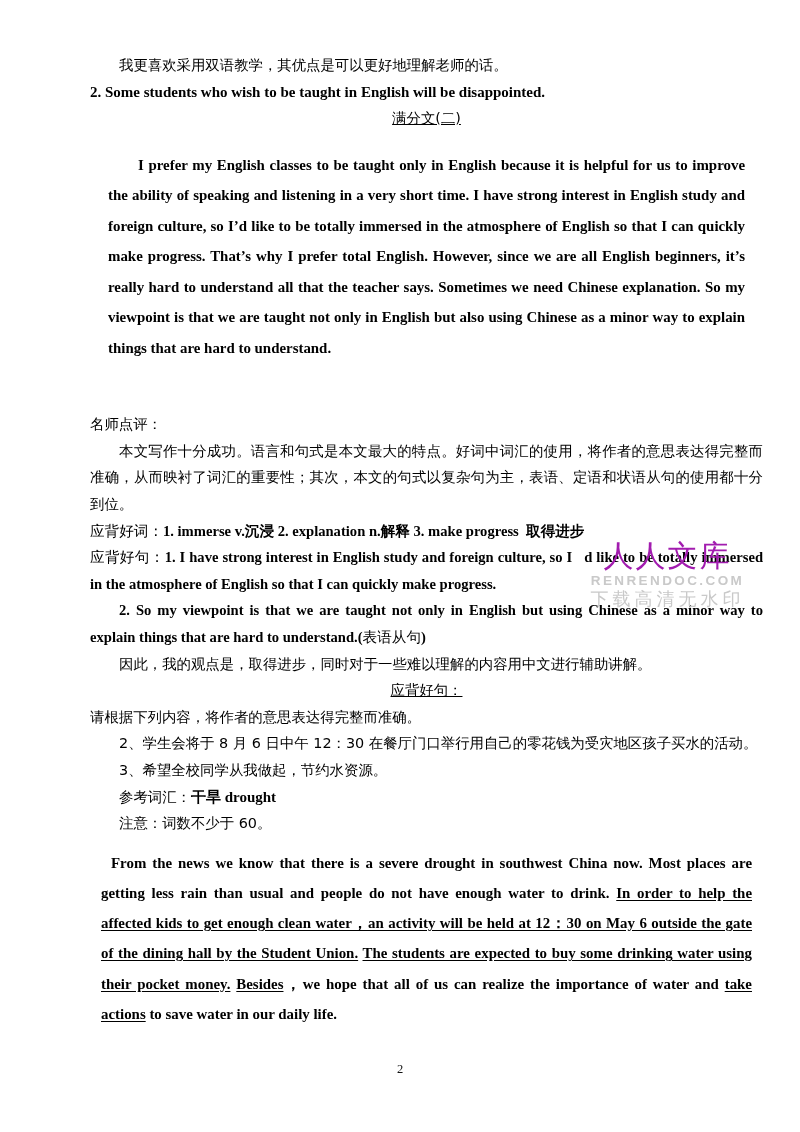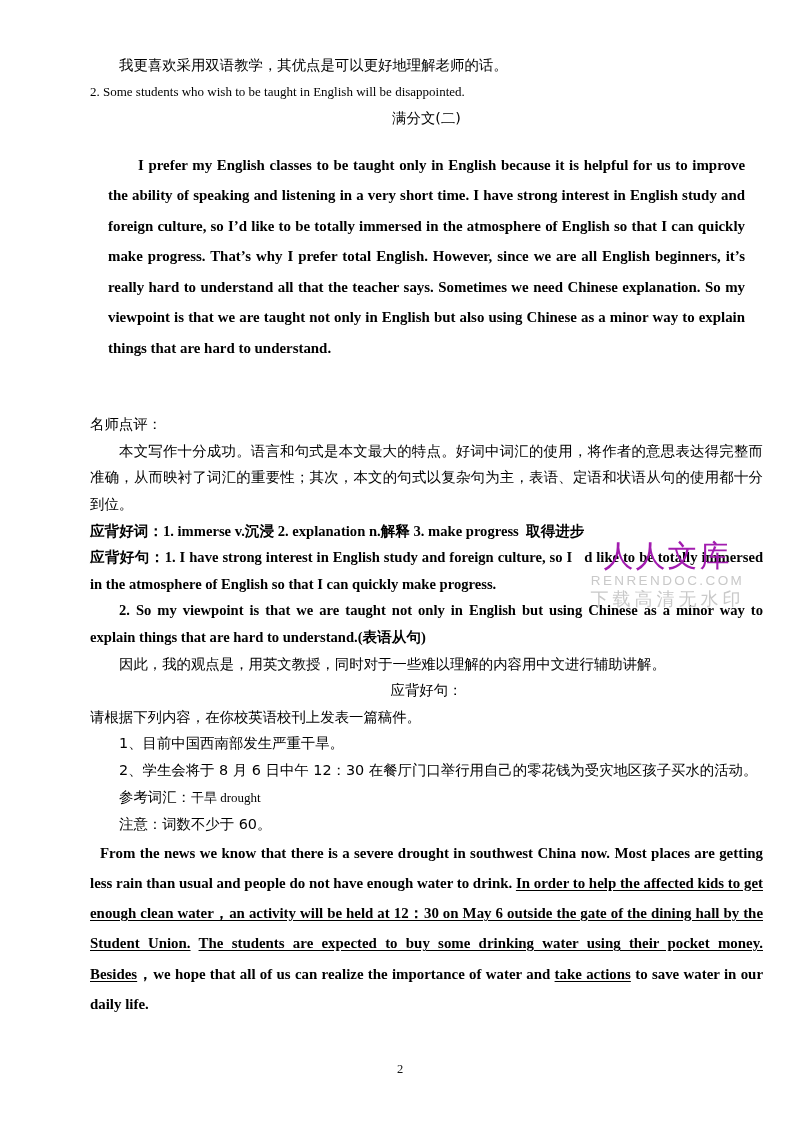--- a/index.html
+++ b/index.html
@@ -34,54 +34,54 @@
     margin: 0;
     white-space: pre-wrap;
   }
   .cn {
     font-family: "DejaVu Sans", "Liberation Sans", sans-serif;
     font-size: 14.4px;
     font-weight: 400;
   }
   .en-bold {
     font-family: "Liberation Serif", "DejaVu Serif", serif;
-    font-weight: normal;
-    font-size: 13px;
+    font-weight: bold;
+    font-size: 15px;
   }
   .indent2 { text-indent: 29px; }
-  .center  { text-align: center; text-indent: 0; }
+  .center  { text-align: center; text-indent: 0; text-decoration: underline; }
 
   .essay {
     text-align: justify;
     text-justify: inter-word;
     font-weight: bold;
     font-size: 14.9px;
     line-height: 30.5px;
     text-indent: 30px;
     margin: 18px;
   }
 
   .mix { font-weight: bold; }
   .mix .hz {
     font-family: "DejaVu Sans", "Liberation Sans", sans-serif;
-    font-weight: 700;
+    font-weight: 400;
   }
   .gap-lg { height: 30px; }
 
   u.ul { text-decoration: underline; text-underline-offset: 2px; }
 
   
   .final {
     font-weight: bold;
     font-size: 14.9px;
     line-height: 30.2px;
     text-align: justify;
     text-justify: inter-word;
     text-indent: 10px;
-    margin: 0;
+    margin: 11px;
   }
 
   
   .watermark {
     position: absolute;
     left: 580px;
     top: 540px;
     width: 175px;
     text-align: center;
     pointer-events: none;
@@ -95,20 +95,21 @@
     line-height: 32px;
     white-space: nowrap;
   }
   .wm-latin {
     font-family: "Liberation Sans", "DejaVu Sans", sans-serif;
     font-size: 13.5px;
     letter-spacing: 2.4px;
     color: #c9c9c9;
     line-height: 18px;
     white-space: nowrap;
+    font-weight: bold;
   }
   .wm-cn-small {
     font-family: "DejaVu Sans", "Liberation Sans", sans-serif;
     font-size: 18px;
     letter-spacing: 4px;
     color: #c9c9c9;
     line-height: 17px;
     white-space: nowrap;
   }
 
@@ -142,30 +143,30 @@
   <p class="blk cn">名师点评：</p>
 
   <p class="blk cn indent2">本文写作十分成功。语言和句式是本文最大的特点。好词中词汇的使用，将作者的意思表达得完整而准确，从而映衬了词汇的重要性；其次，本文的句式以复杂句为主，表语、定语和状语从句的使用都十分到位。</p>
 
   <p class="blk mix"><span class="hz">应背好词：</span><span>1. immerse v.沉浸 2. explanation n.解释 3. make progress  取得进步</span></p>
 
   <p class="blk mix" style="text-align:justify;"><span class="hz">应背好句：</span><span>1. I have strong interest in English study and foreign culture, so I   d like to be totally immersed in the atmosphere of English so that I can quickly make progress.</span></p>
 
   <p class="blk mix indent2"><span>2. So my viewpoint is that we are taught not only in English but using Chinese as a minor way to explain things that are hard to understand.(</span><span class="hz">表语从句</span><span>)</span></p>
 
-  <p class="blk cn indent2">因此，我的观点是，用英文教授，同时对于一些难以理解的内容用中文进行辅助讲解。</p>
+  <p class="blk cn indent2">因此，我的观点是，取得进步，同时对于一些难以理解的内容用中文进行辅助讲解。</p>
 
   <p class="blk cn center">应背好句：</p>
 
-  <p class="blk cn">请根据下列内容，在你校英语校刊上发表一篇稿件。</p>
+  <p class="blk cn">请根据下列内容，将作者的意思表达得完整而准确。</p>
 
-  <p class="blk cn indent2">1、目前中国西南部发生严重干旱。</p>
 
   <p class="blk cn indent2">2、学生会将于 8 月 6 日中午 12：30 在餐厅门口举行用自己的零花钱为受灾地区孩子买水的活动。</p>
 
+  <p class="blk cn indent2">3、希望全校同学从我做起，节约水资源。</p>
 
   <p class="blk cn indent2"><span>参考词汇：</span><span class="en-bold">干旱 drought</span></p>
 
   <p class="blk cn indent2"><span>注意：</span><span>词数不少于 60。</span></p>
 
   <p class="final"><span>From the news we know that there is a severe drought in southwest China now. Most places are getting less rain than usual and people do not have enough water to drink. </span><u class="ul">In order to help the affected kids to get enough clean water，an activity will be held at 12：30 on May 6 outside the gate of the dining hall by the Student Union.</u><span> </span><u class="ul">The students are expected to buy some drinking water using their pocket money.</u><span>  </span><u class="ul">Besides</u><span>，we hope that all of us can realize the importance of water and </span><u class="ul">take actions</u><span> to save water in our daily life.</span></p>
 
 </div>
 
 <div class="watermark">

